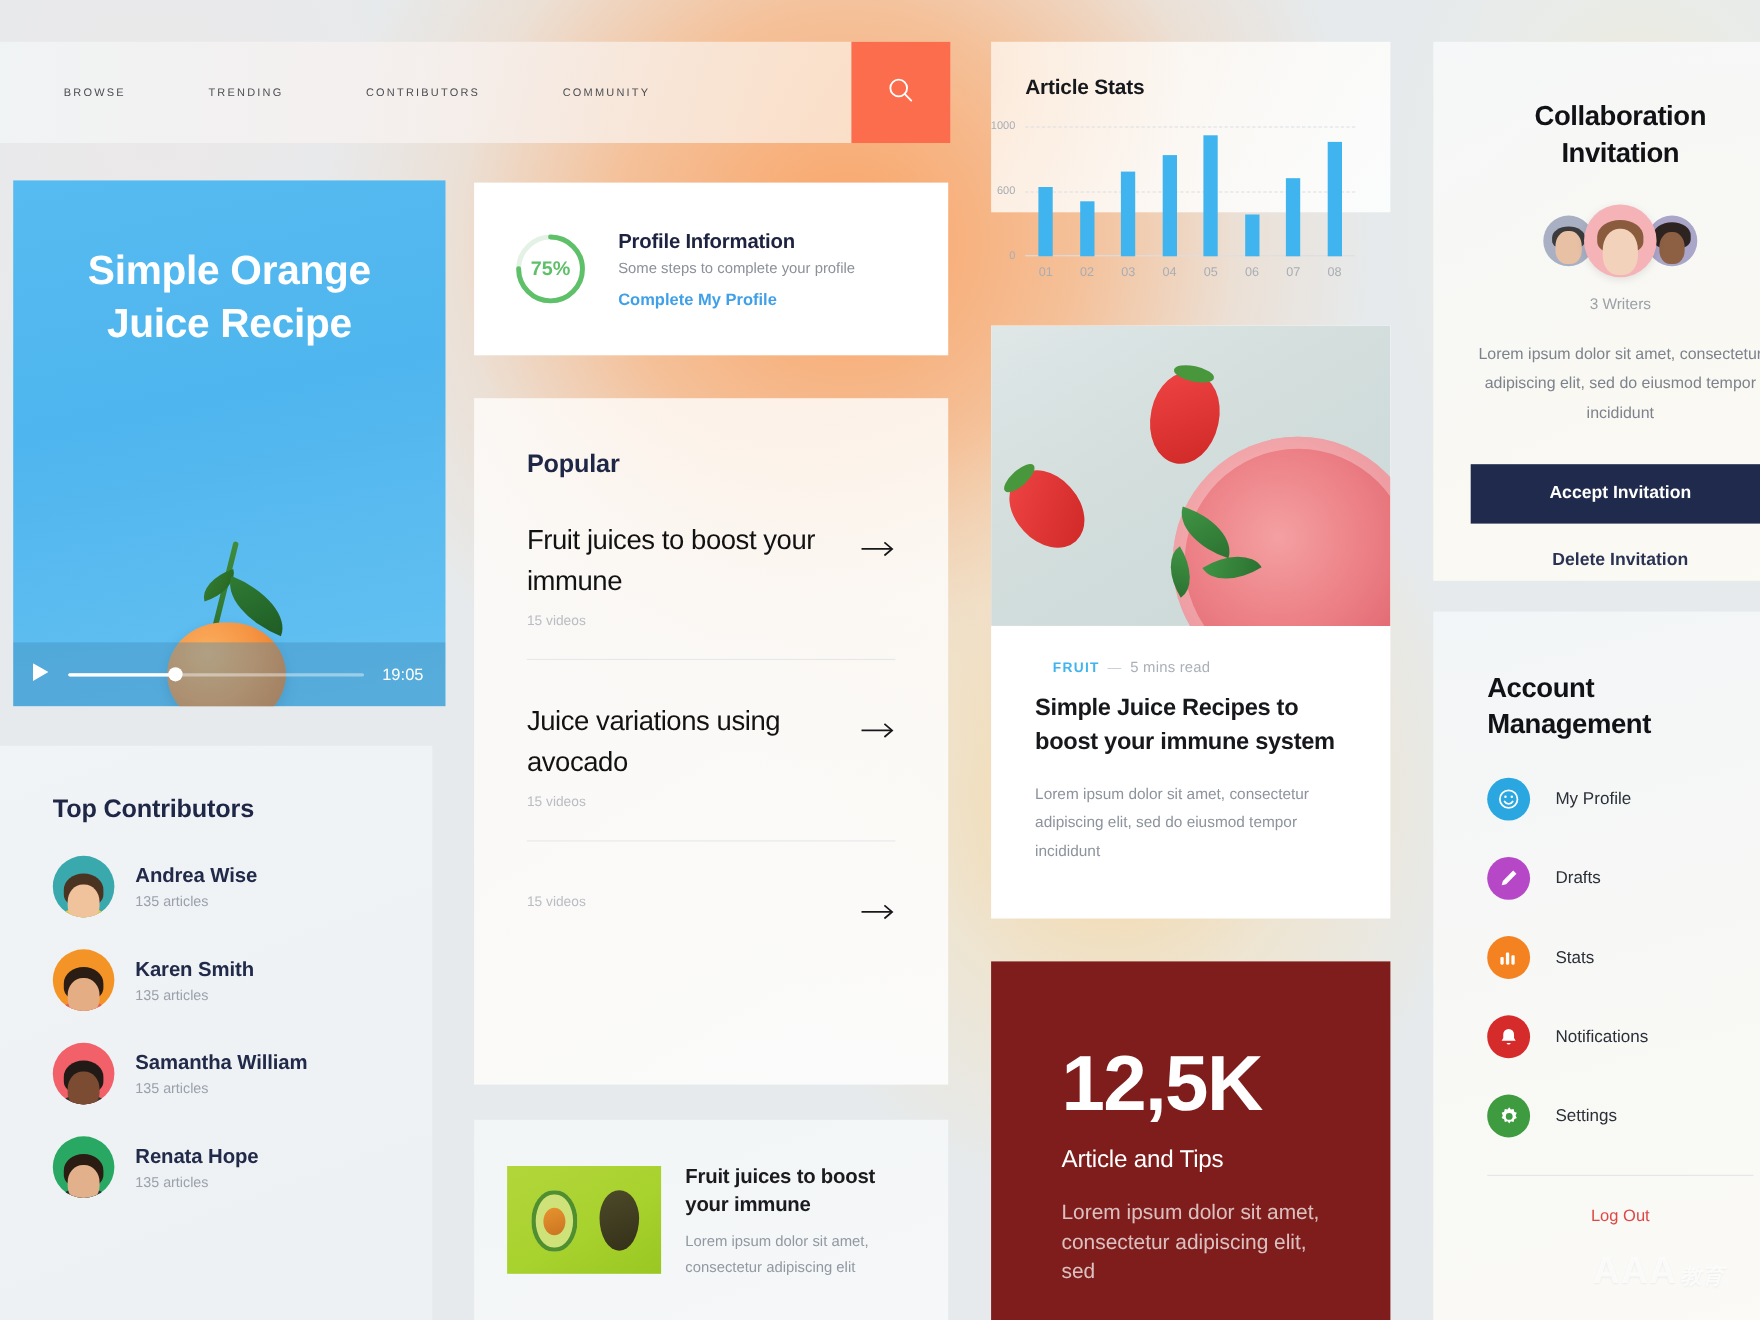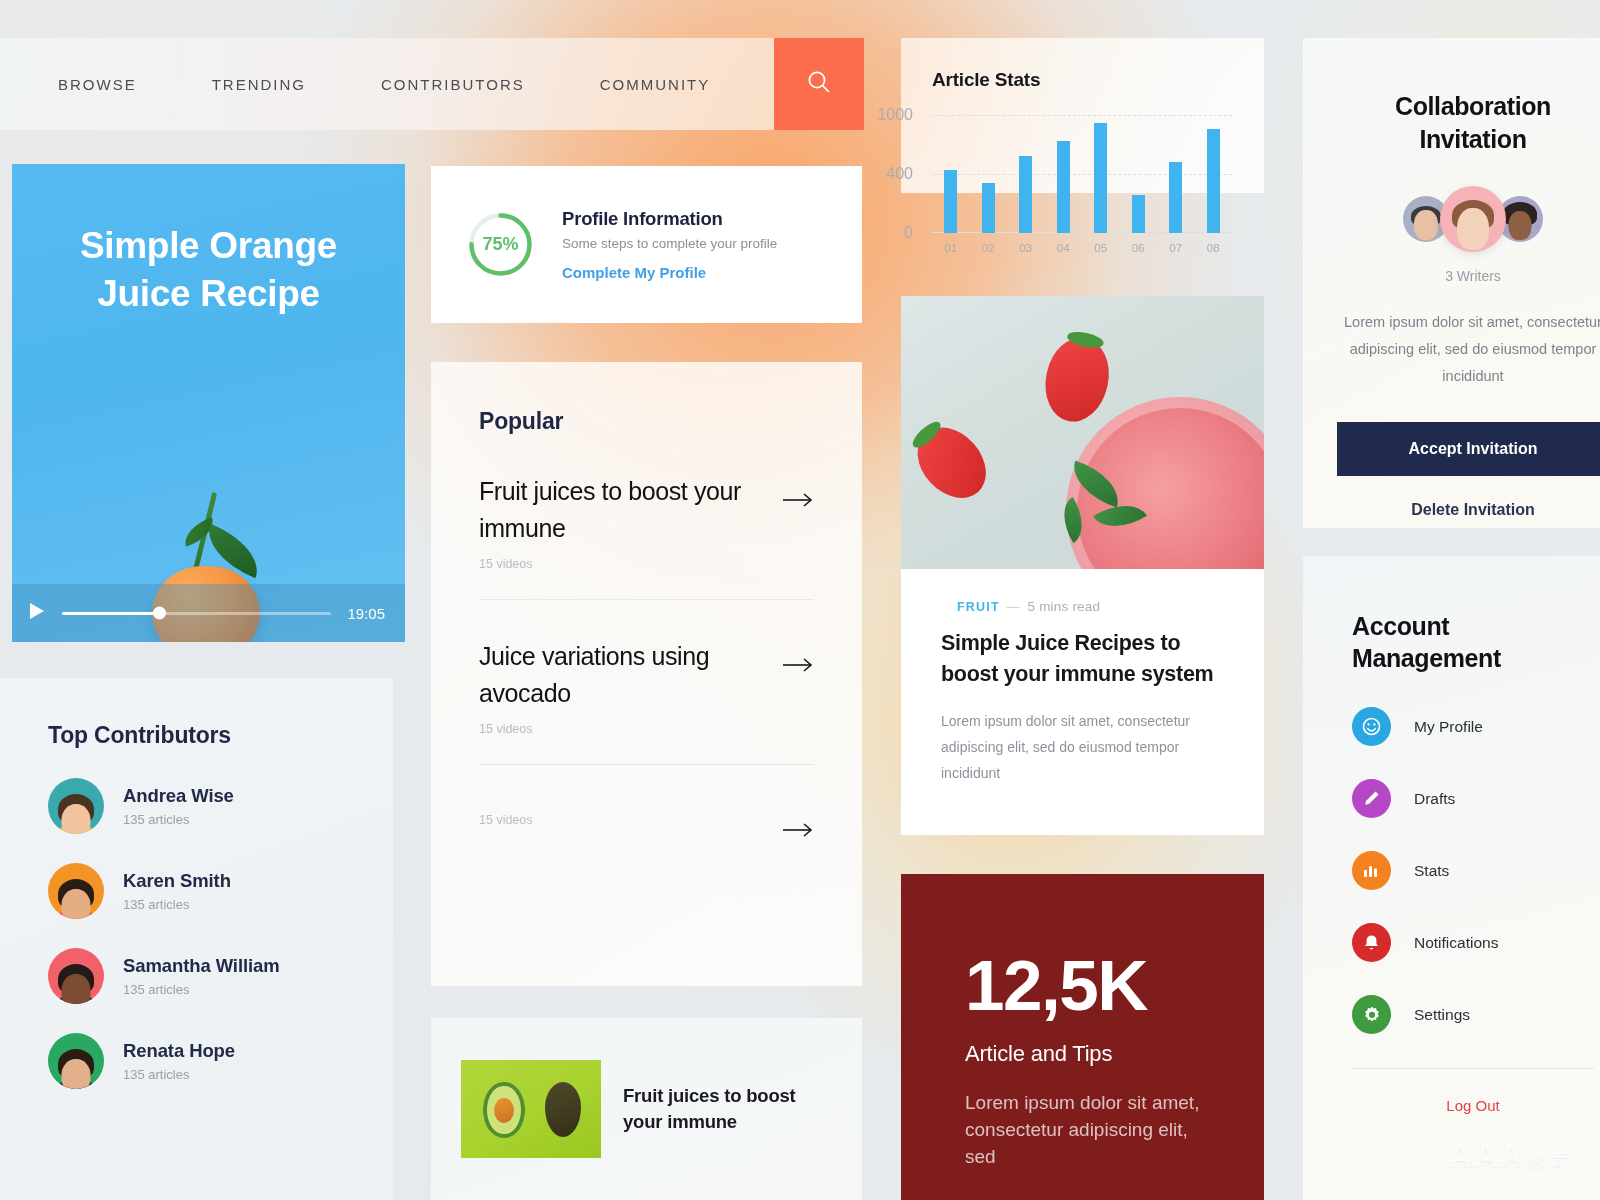--- a/index.html
+++ b/index.html
@@ -30,21 +30,21 @@
   #page { position:absolute; inset:0; z-index:1; }
 
   
   #topnav{
     position:absolute; left:0; top:38px; width:864px; height:92px;
     background:linear-gradient(90deg, rgba(241,244,245,.93) 0%, rgba(246,240,238,.88) 45%, rgba(252,228,206,.86) 100%);
     display:flex; align-items:center;
   }
   .nav-links{ display:flex; align-items:center; gap:0; padding-left:58px; }
   .nav-link{
-    font-size:15px; letter-spacing:2.0px; color:#4b4d52; font-weight:400;
+    font-size:10px; letter-spacing:2.0px; color:#4b4d52; font-weight:400;
     margin-right:75px; white-space:nowrap; cursor:pointer;
   }
   #search-btn{
     position:absolute; left:774px; top:38px; width:90px; height:92px;
     background:#fb6d4c; display:flex; align-items:center; justify-content:center; cursor:pointer;
   }
 
   
   #hero{
     position:absolute; left:0; top:164px; width:393px; height:478px;
@@ -178,22 +178,22 @@
 
   
   #stats-card{
     position:absolute; left:901px; top:38px; width:363px; height:155px;
     background:linear-gradient(140deg, rgba(255,250,243,.72) 0%, rgba(253,252,250,.88) 55%, rgba(252,253,253,.95) 100%);
     padding:31px 0 0 31px;
   }
   #stats-card h2{ font-size:19px; font-weight:700; color:#16181c; letter-spacing:-.2px; }
   .chart{ position:relative; margin-top:24px; width:300px; height:118px; }
   .chart .ylab{
-    position:absolute; right:100%; margin-right:19px; transform:translateY(-50%);
-    font-size:16px; color:#a9adb4; white-space:nowrap;
+    position:absolute; right:100%; margin-right:9px; transform:translateY(-50%);
+    font-size:10px; color:#a9adb4; white-space:nowrap;
   }
   .chart .grid{ position:absolute; left:0; right:0; border-top:1px dashed #dcdee2; }
   .chart .axis{ position:absolute; left:0; right:0; bottom:0; border-top:1px solid #dcdee2; }
   .bars{ position:absolute; left:0; right:0; bottom:0; height:100%; display:flex; align-items:flex-end; }
   .bcol{ flex:1; display:flex; flex-direction:column; align-items:center; justify-content:flex-end; height:100%; }
   .bar{ width:13px; background:#3fb4ef; }
   .xlabs{ position:absolute; left:0; right:0; top:100%; margin-top:9px; display:flex; }
   .xlab{ flex:1; text-align:center; font-size:11.5px; color:#a9adb4; }
 
   
@@ -439,31 +439,32 @@
   </div>
 
   <div id="mini-card">
     <div class="mini-thumb">
       <div class="avo-half"></div>
         <div class="avo-pit"></div>
         <div class="avo-whole"></div>
     </div>
     <div class="mini-meta">
       <div class="mini-title">Fruit juices to boost your immune</div>
+      <div class="mini-desc">Lorem ipsum dolor sit amet, consectetur adipiscing elit</div>
     </div>
   </div>
 
   <div id="stats-card">
     <h2>Article Stats</h2>
     <div class="chart">
       <div class="grid" id="grid-top" style="top:0"></div>
       <div class="grid" id="grid-mid" style="top:50%"></div>
       <div class="axis"></div>
       <div class="ylab" id="ytick-2" style="top:0">1000</div>
-      <div class="ylab" id="ytick-1" style="top:50%">400</div>
+      <div class="ylab" id="ytick-1" style="top:50%">600</div>
       <div class="ylab" id="ytick-0" style="top:100%">0</div>
       <div class="bars" id="bars">
           <div class="bcol">
             <div class="bar" style="height: 53%; background: rgb(63, 180, 239);"></div>
           </div>
           <div class="bcol">
             <div class="bar" style="height: 42%; background: rgb(63, 180, 239);"></div>
           </div>
           <div class="bcol">
             <div class="bar" style="height: 65%; background: rgb(63, 180, 239);"></div>

